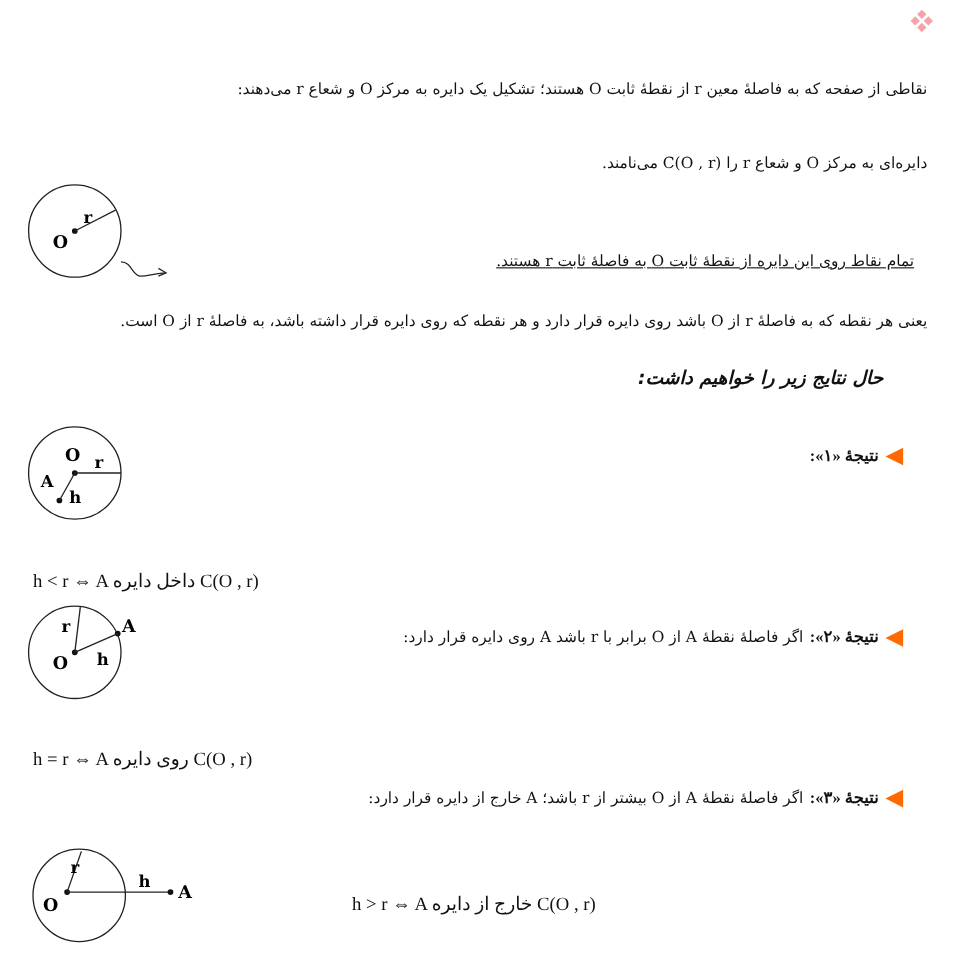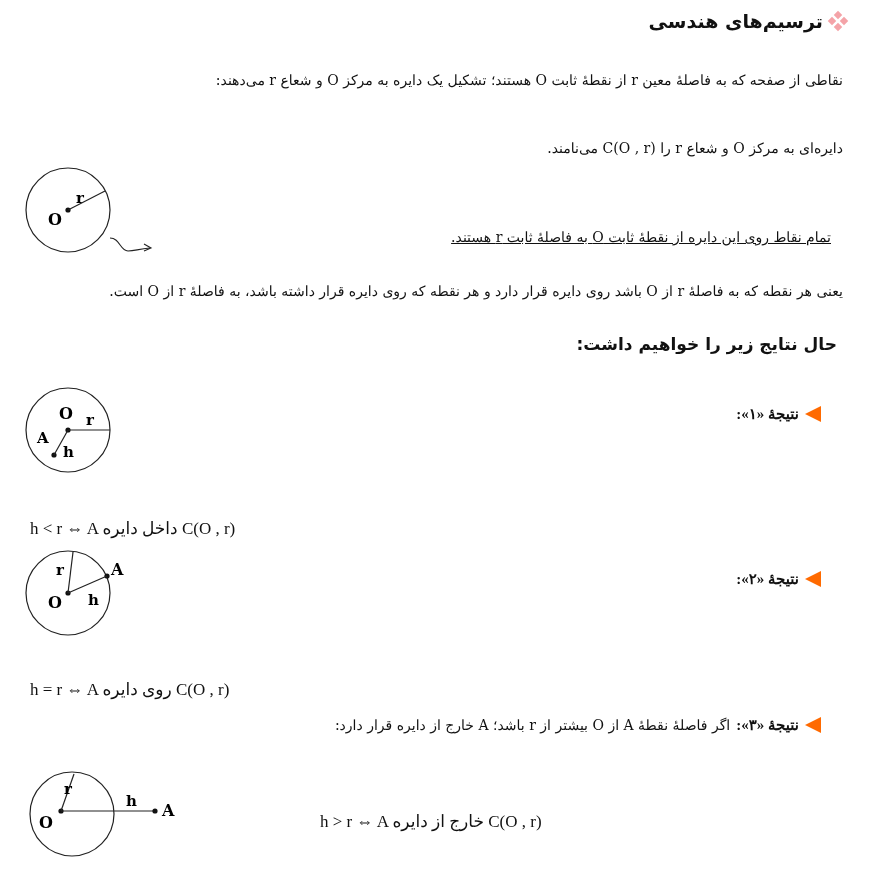--- a/index.html
+++ b/index.html
@@ -36,40 +36,39 @@
 </head>
 <body>
 
 <div class="abs title">
   <div class="bullet-diamond">
     <span style="left:6px;top:0"></span>
       <span style="left:0;top:6px"></span>
     <span style="left:12px;top:6px"></span>
       <span style="left:6px;top:12px"></span>
   </div>
-  <span>ترسیم‌های هندسی</span>
 </div>
 
 <div class="abs rtl para" style="right:40px; top:72px;">نقاطی از صفحه که به فاصلهٔ معین r از نقطهٔ ثابت O هستند؛ تشکیل یک دایره به مرکز O و شعاع r می‌دهند:</div>
 <div class="abs rtl para" style="right:40px; top:140px;text-align:right;">دایره‌ای به مرکز O و شعاع r را C(O , r) می‌نامند.</div>
 
 <svg class="abs" style="left:20px; top:165px;" width="150" height="100">
   <circle cx="48" cy="45" r="42" fill="none" stroke="#222" stroke-width="1.2"></circle>
   <circle cx="48" cy="45" r="2.6" fill="#111"></circle>
   <line x1="48" y1="45" x2="85" y2="26" stroke="#222" stroke-width="1.2"></line>
   <text x="56" y="38" font-size="15">r</text>
   <text x="28" y="60" font-size="16">O</text>
   <path d="M90 73 C 100 73, 100 86, 108 86 C 115 86, 118 84, 130 83" fill="none" stroke="#222" stroke-width="1.1"></path>
   <path d="M124 79 L131 83 L124 86" fill="none" stroke="#222" stroke-width="1.1"></path>
 </svg>
 <div class="abs rtl para" style="right:52px; top:229px;text-decoration:underline;">تمام نقاط روی این دایره از نقطهٔ ثابت O به فاصلهٔ ثابت r هستند.</div>
 
 <div class="abs rtl para" style="right:40px; top:283px;">یعنی هر نقطه که به فاصلهٔ r از O باشد روی دایره قرار دارد و هر نقطه که روی دایره قرار داشته باشد، به فاصلهٔ r از O است.</div>
 
-<div class="abs rtl subhead" style="right:46px; top:334px;">حال نتایج زیر را خواهیم داشت:</div>
+<div class="abs rtl subhead" style="right:80px; top:334px;font-style:italic;">حال نتایج زیر را خواهیم داشت:</div>
 
 <div class="abs result-line" style="right:62px; top:405px;">
   <span class="tri"></span>
   <span class="res-title">نتیجهٔ «۱»:</span>
 </div>
 <svg class="abs" style="left:20px; top:385px;" width="100" height="90">
   <circle cx="48" cy="45" r="42" fill="none" stroke="#222" stroke-width="1.2"></circle>
   <circle cx="48" cy="45" r="2.6" fill="#111"></circle>
   <line x1="48" y1="45" x2="90" y2="45" stroke="#222" stroke-width="1.2"></line>
   <circle cx="34" cy="70" r="2.6" fill="#111"></circle>
@@ -77,20 +76,21 @@
   <text x="39" y="34" font-size="16">O</text>
   <text x="66" y="40" font-size="15">r</text>
   <text x="17" y="58" font-size="15">A</text>
   <text x="43" y="72" font-size="15">h</text>
 </svg>
 <div class="abs ltr formula" style="left:30px; top:502px;">h &lt; r ⇔ A داخل دایره C(O , r)</div>
 
 <div class="abs result-line" style="right:62px; top:570px;">
   <span class="tri"></span>
   <span class="res-title">نتیجهٔ «۲»:</span>
+  <span>اگر فاصلهٔ نقطهٔ A از O برابر با r باشد A روی دایره قرار دارد:</span>
 </div>
 <svg class="abs" style="left:20px; top:548px;" width="130" height="90">
   <circle cx="48" cy="45" r="42" fill="none" stroke="#222" stroke-width="1.2"></circle>
   <circle cx="48" cy="45" r="2.6" fill="#111"></circle>
   <line x1="48" y1="45" x2="53" y2="4" stroke="#222" stroke-width="1.2"></line>
   <circle cx="87" cy="28" r="2.6" fill="#111"></circle>
   <line x1="48" y1="45" x2="87" y2="28" stroke="#222" stroke-width="1.2"></line>
   <text x="36" y="27" font-size="15">r</text>
   <text x="91" y="27" font-size="16">A</text>
   <text x="28" y="60" font-size="16">O</text>

